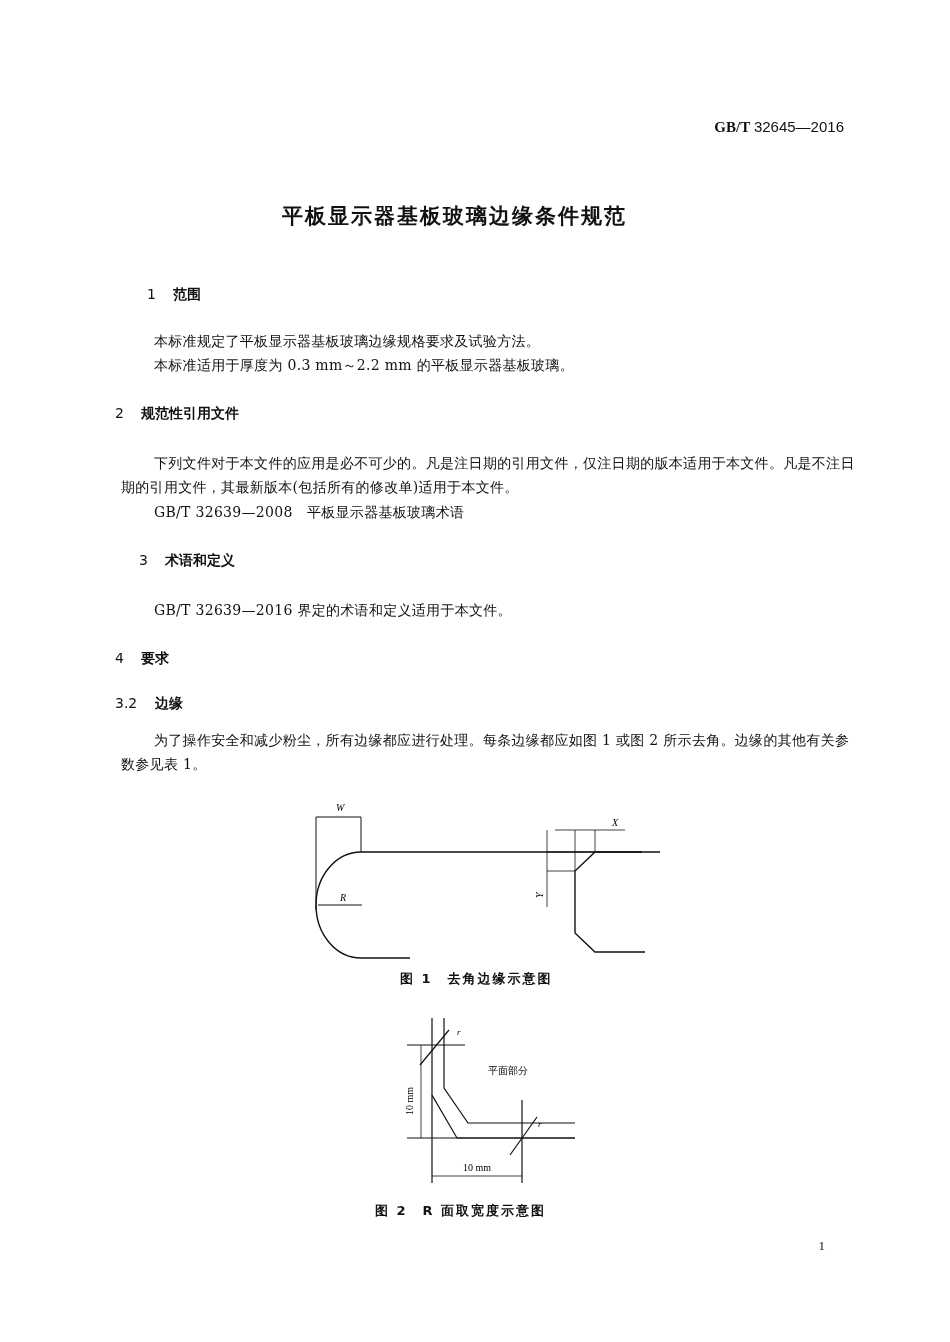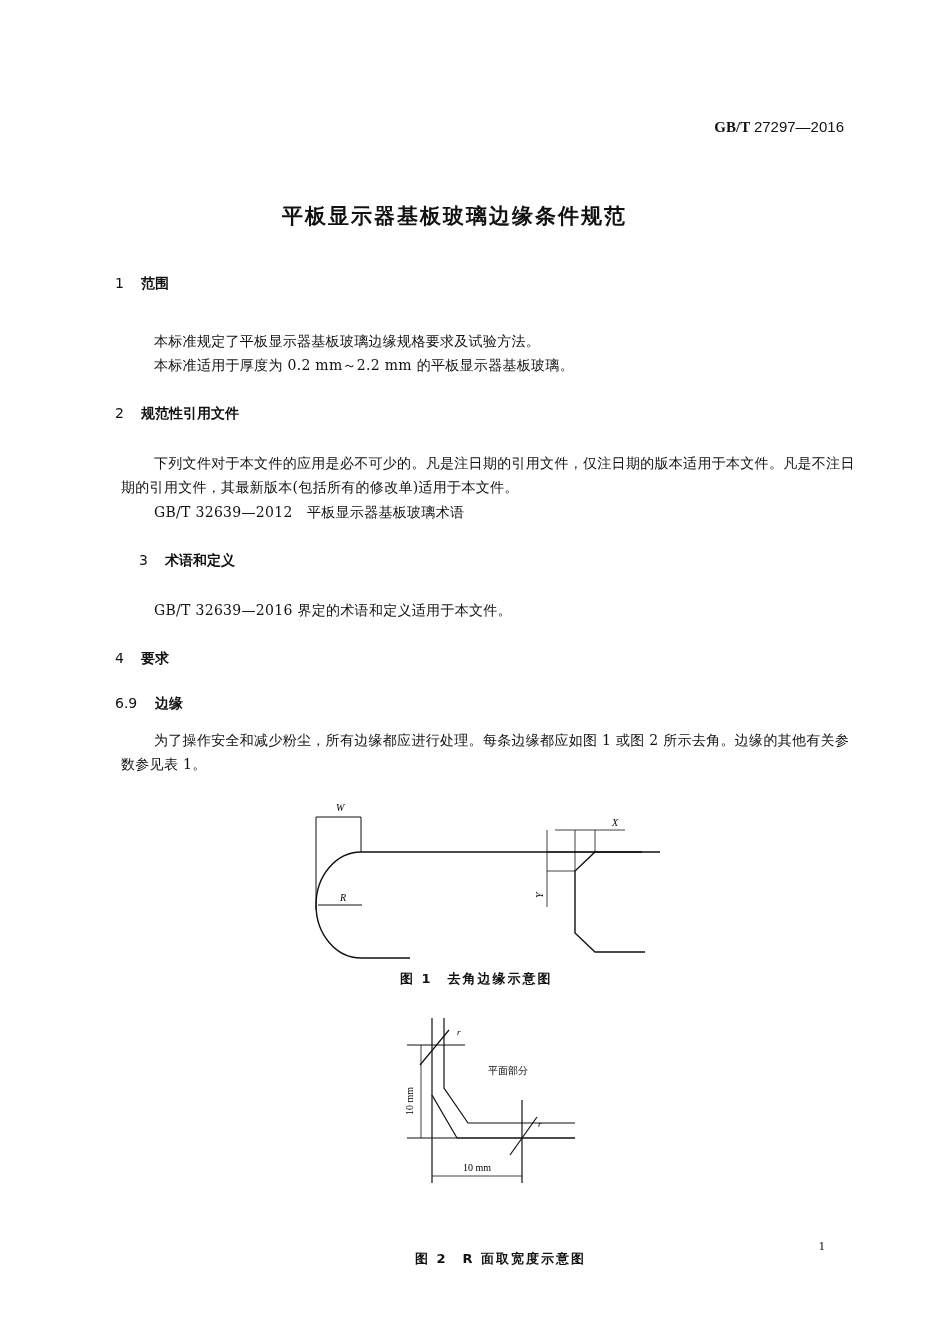--- a/index.html
+++ b/index.html
@@ -12,37 +12,37 @@
   .h .num { display:inline-block; width:26px; font-weight:normal; }
   .p { font-size:14px; left:115px; width:735px; line-height:24px; letter-spacing:0.3px; }
   .ind { text-indent:33px;margin-left:6px; }
   .cap { font-size:13px; font-weight:bold; font-family:"DejaVu Sans", sans-serif; letter-spacing:2px; }
   .pagenum { right:125px; top:1238px; font-size:13px; font-family:"Liberation Serif", serif; }
   svg text { font-family:"Liberation Serif", serif; }
 </style>
 </head>
 <body>
 
-<div class="abs std"><b>GB/T</b> <span style="font-family:'Liberation Sans',sans-serif;">27297—2016</span></div>
+<div class="abs std"><b>GB/T</b> <span style="font-family:'Liberation Sans',sans-serif;">32645—2016</span></div>
 
 <div class="abs title">平板显示器基板玻璃边缘条件规范</div>
 
-<div class="abs h" style="top:275px;"><span class="num">1</span><span>范围</span></div>
+<div class="abs h" style="top:286px;margin-left:32px;"><span class="num">1</span><span>范围</span></div>
 <div class="abs p ind" style="top:329px;">本标准规定了平板显示器基板玻璃边缘规格要求及试验方法。</div>
-<div class="abs p ind" style="top:353px;">本标准适用于厚度为 0.2 mm～2.2 mm 的平板显示器基板玻璃。</div>
+<div class="abs p ind" style="top:353px;">本标准适用于厚度为 0.3 mm～2.2 mm 的平板显示器基板玻璃。</div>
 
 <div class="abs h" style="top:405px;"><span class="num">2</span><span>规范性引用文件</span></div>
 <div class="abs p ind" style="top:451px;">下列文件对于本文件的应用是必不可少的。凡是注日期的引用文件，仅注日期的版本适用于本文件。凡是不注日期的引用文件，其最新版本(包括所有的修改单)适用于本文件。</div>
-<div class="abs p ind" style="top:500px;">GB/T 32639—2012　平板显示器基板玻璃术语</div>
+<div class="abs p ind" style="top:500px;">GB/T 32639—2008　平板显示器基板玻璃术语</div>
 
 <div class="abs h" style="top:552px;margin-left:24px;"><span class="num">3</span><span>术语和定义</span></div>
 <div class="abs p ind" style="top:598px;">GB/T 32639—2016 界定的术语和定义适用于本文件。</div>
 
 <div class="abs h" style="top:650px;"><span class="num">4</span><span>要求</span></div>
-<div class="abs h" style="top:695px;"><span class="num" style="width:40px">6.9</span><span>边缘</span></div>
+<div class="abs h" style="top:695px;"><span class="num" style="width:40px">3.2</span><span>边缘</span></div>
 <div class="abs p ind" style="top:728px;">为了操作安全和减少粉尘，所有边缘都应进行处理。每条边缘都应如图 1 或图 2 所示去角。边缘的其他有关参数参见表 1。</div>
 
 <svg class="abs" style="left:300px;top:795px;" width="360" height="170">
   <g stroke="#111" fill="none" stroke-width="1.4">
     <path d="M360 57 H61 A45 53 0 0 0 61 163 H110" transform="translate(0,0)"></path>
   </g>
   <g stroke="#111" fill="none" stroke-width="1">
     <line x1="16" y1="22" x2="16" y2="115"></line>
     <line x1="61" y1="22" x2="61" y2="57"></line>
     <line x1="16" y1="22" x2="61" y2="22"></line>
@@ -80,15 +80,15 @@
   <g stroke="#111" stroke-width="0.8">
     <line x1="26" y1="30" x2="26" y2="123"></line>
     <line x1="37" y1="161" x2="127" y2="161"></line>
   </g>
   <text x="62" y="20" font-size="9" font-style="italic">r</text>
   <text x="143" y="112" font-size="9" font-style="italic">r</text>
   <text x="93" y="59" font-size="10" style="font-family:'DejaVu Sans',sans-serif">平面部分</text>
   <text x="18" y="100" font-size="10" transform="rotate(-90 18 100)">10 mm</text>
   <text x="68" y="156" font-size="10">10 mm</text>
 </svg>
-<div class="abs cap" style="left:415px;top:1202px;margin-top:48px;">图 2　R 面取宽度示意图</div>
+<div class="abs cap" style="left:375px;top:1202px;">图 2　R 面取宽度示意图</div>
 
 <div class="abs pagenum">1</div>
 
 </body></html>

